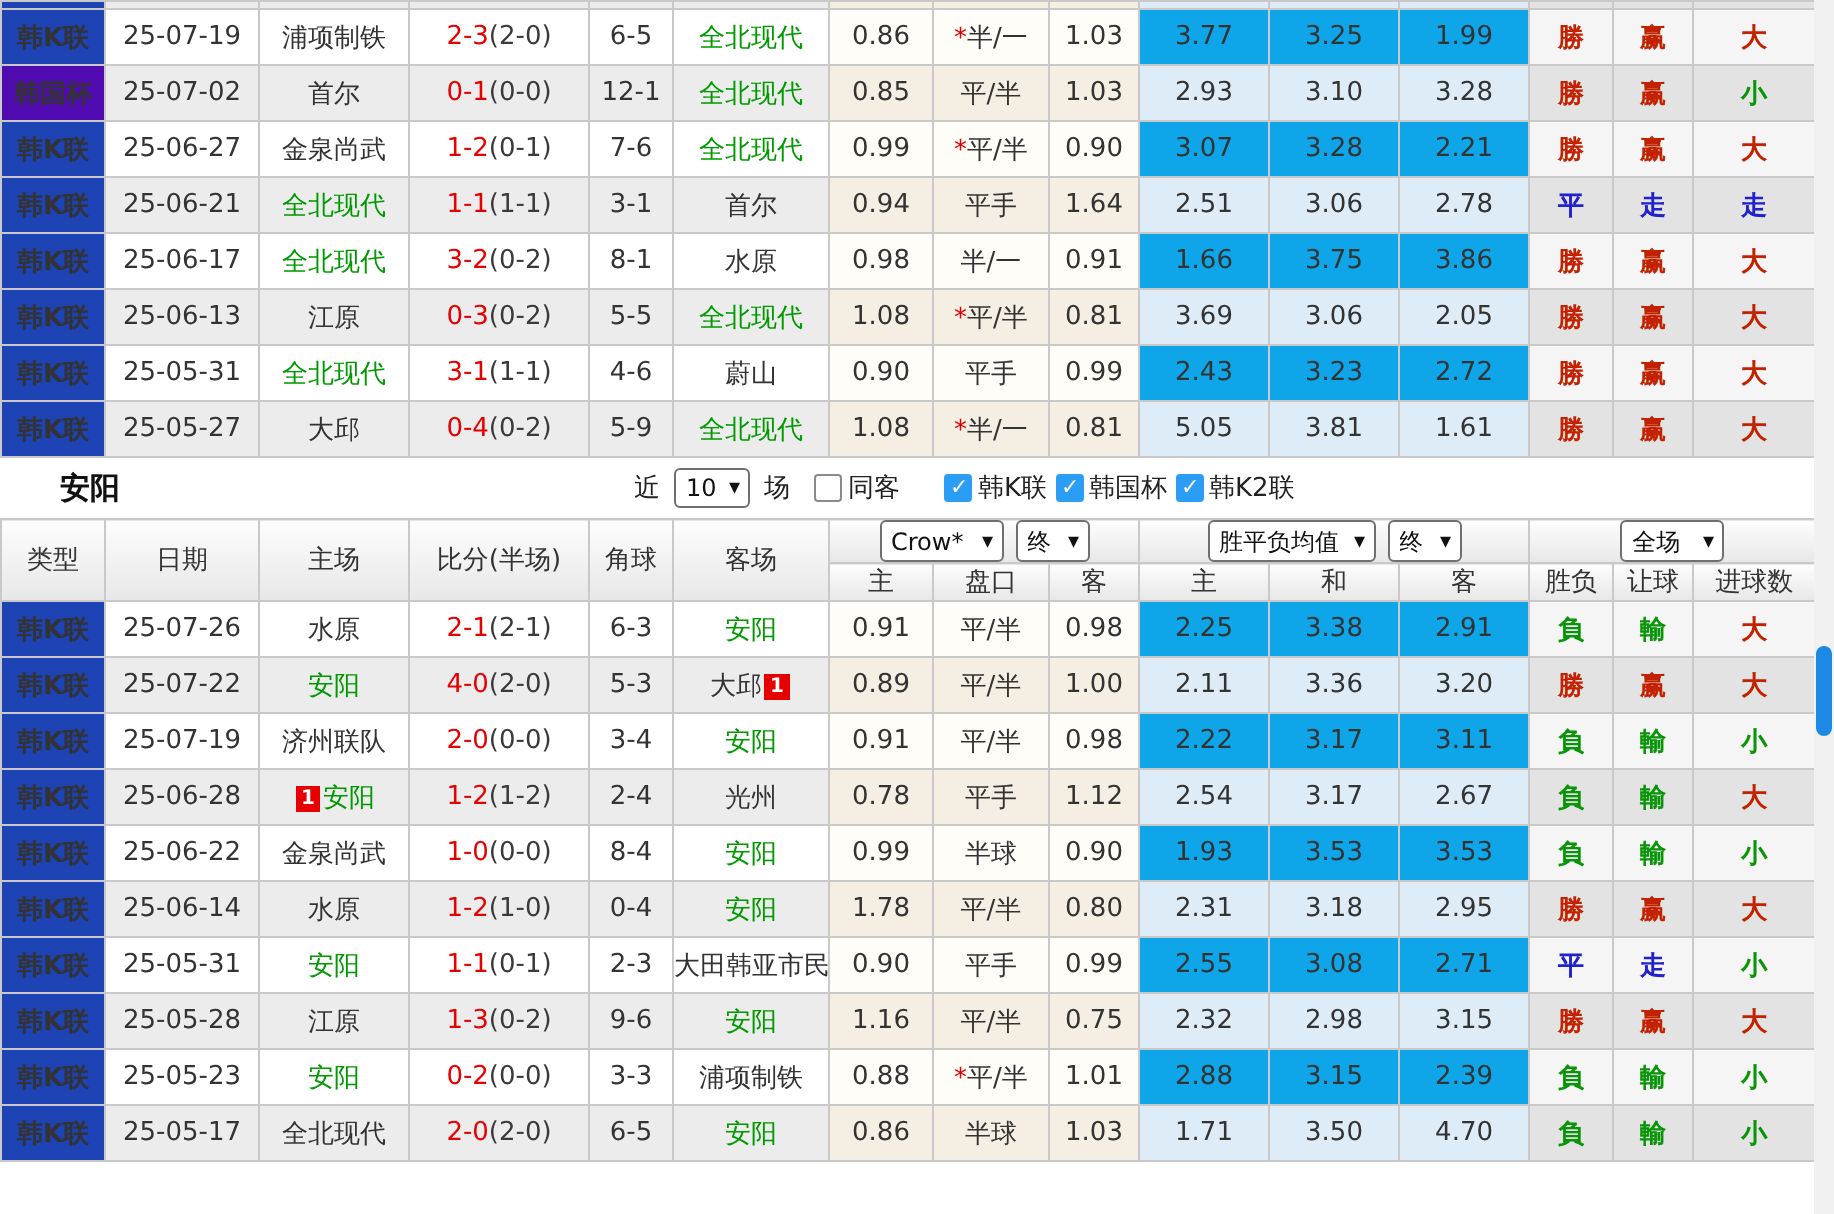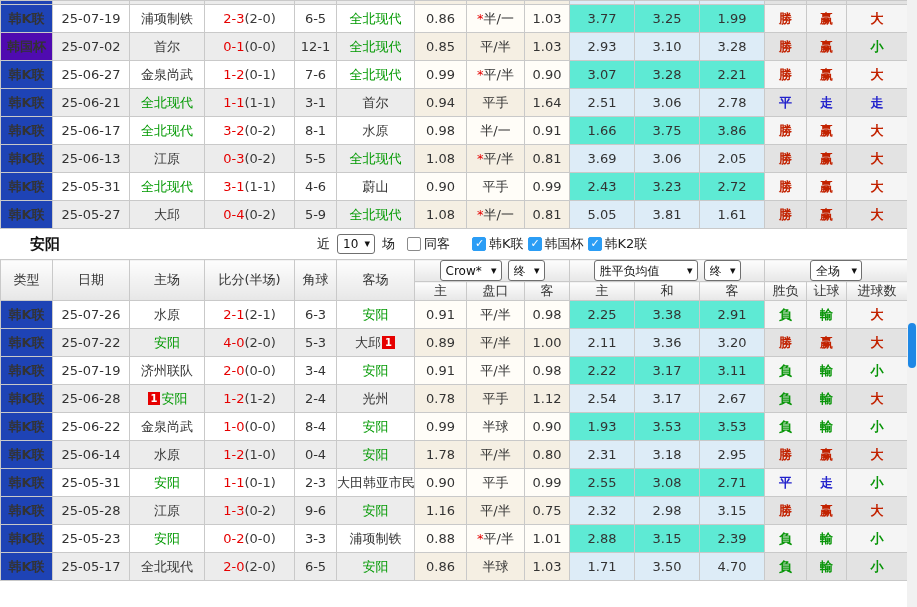--- a/index.html
+++ b/index.html
@@ -9,21 +9,21 @@
 
   
   table.grid{border-collapse:collapse;table-layout:fixed;width:907px;font-size:13px;}
   table.grid td{border:1px solid #c9c9c9;text-align:center;padding:0;height:27px;
                 overflow:hidden;white-space:nowrap;color:#333;}
   tr.odd  td{background:#ffffff;}
   tr.even td{background:#ececec;}
   td.c-type{color:#fff;font-weight:bold;font-size:13px;}
   tr.odd  td.c-warm{background:#fffdf8;}
   tr.even td.c-warm{background:#f5efe3;}
-  tr.odd  td.c-eu{background:#5eead4;}
+  tr.odd  td.c-eu{background:#0ea5e9;}
   tr.even td.c-eu{background:#ddecf7;}
   tr.odd  td.c-res{background:#f5f5f5;}
   tr.even td.c-res{background:#e3e3e3;}
   span.ft{color:#e60000;}
   span.ht{color:#3a3a3a;}
   span.star{color:#e60000;}
   span.card{display:inline-block;background:#e60000;color:#fff;font-size:10px;font-weight:bold;
             line-height:13px;padding:0 3px;margin:0 1px;vertical-align:1px;}
   tr.sliver td{height:3px;line-height:0;font-size:0;}
 
@@ -45,21 +45,21 @@
   
   thead td{background:linear-gradient(#fdfdfd,#e7e7e7);color:#111;}
   tr.hrow1 td{height:21px;}
   tr.hrow2 td{height:16px;font-size:13px;}
   .selwrap{position:relative;display:inline-block;margin:0 3px;}
   .selwrap::after{content:"▾";position:absolute;right:5px;top:50%;transform:translateY(-55%);
                   font-size:11px;color:#111;pointer-events:none;}
   select{appearance:none;-webkit-appearance:none;-moz-appearance:none;
          border:1px solid #6f6f6f;border-radius:3px;background:#fff;font-size:12px;height:21px;
          padding:0 16px 0 5px;font-family:inherit;color:#111;}
-  select.s-book{width:62px;} select.s-fin{width:37px;} select.s-avg{width:104px;}
+  select.s-book{width:62px;} select.s-fin{width:37px;} select.s-avg{width:84px;}
   select.s-scope{width:52px;} select.s-near{width:38px;height:20px;}
 
   
   .sb-track{position:absolute;top:0;right:0;width:10px;height:607px;background:#f1f1f1;}
   .sb-thumb{position:absolute;left:1px;top:323px;width:8px;height:45px;background:#1e88e5;border-radius:4px;}
 </style>
 </head>
 <body>
 
 <div class="screen">

